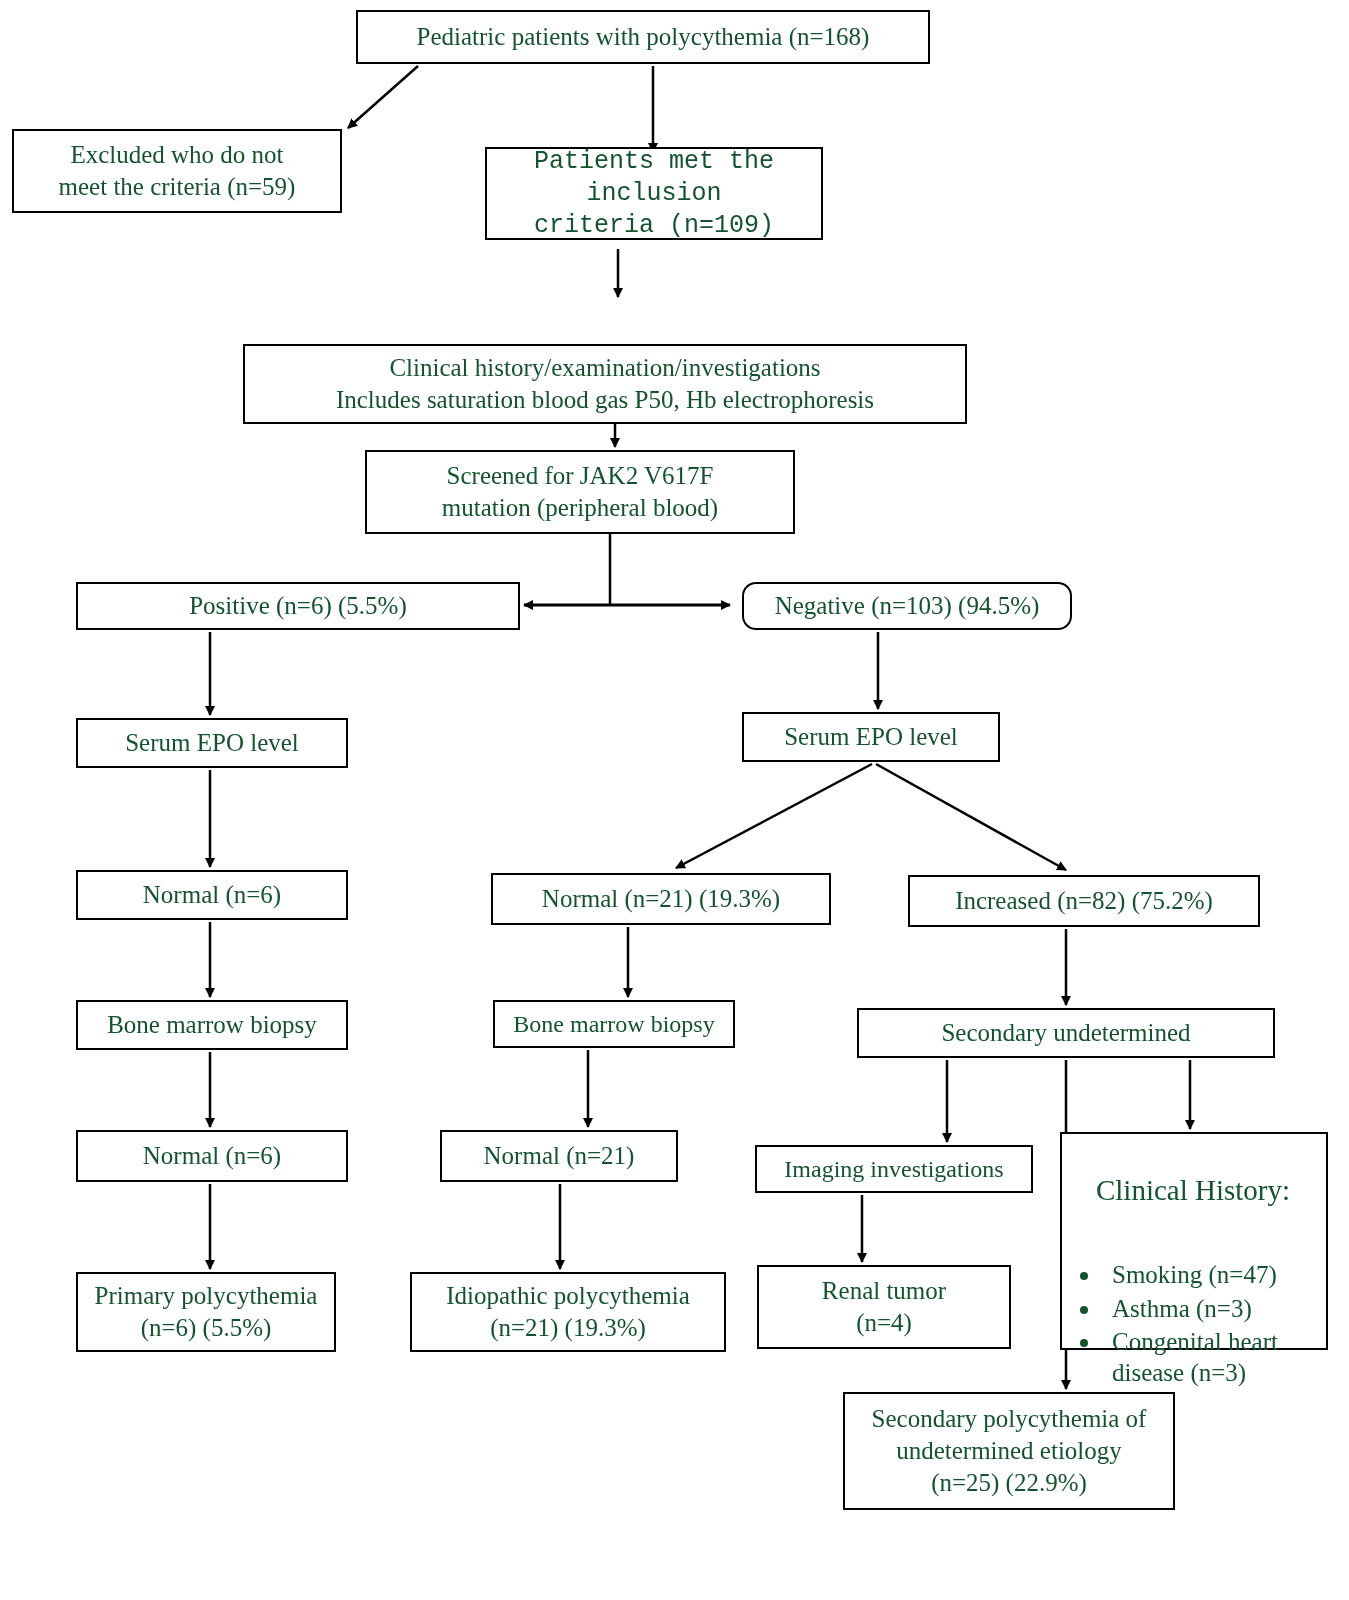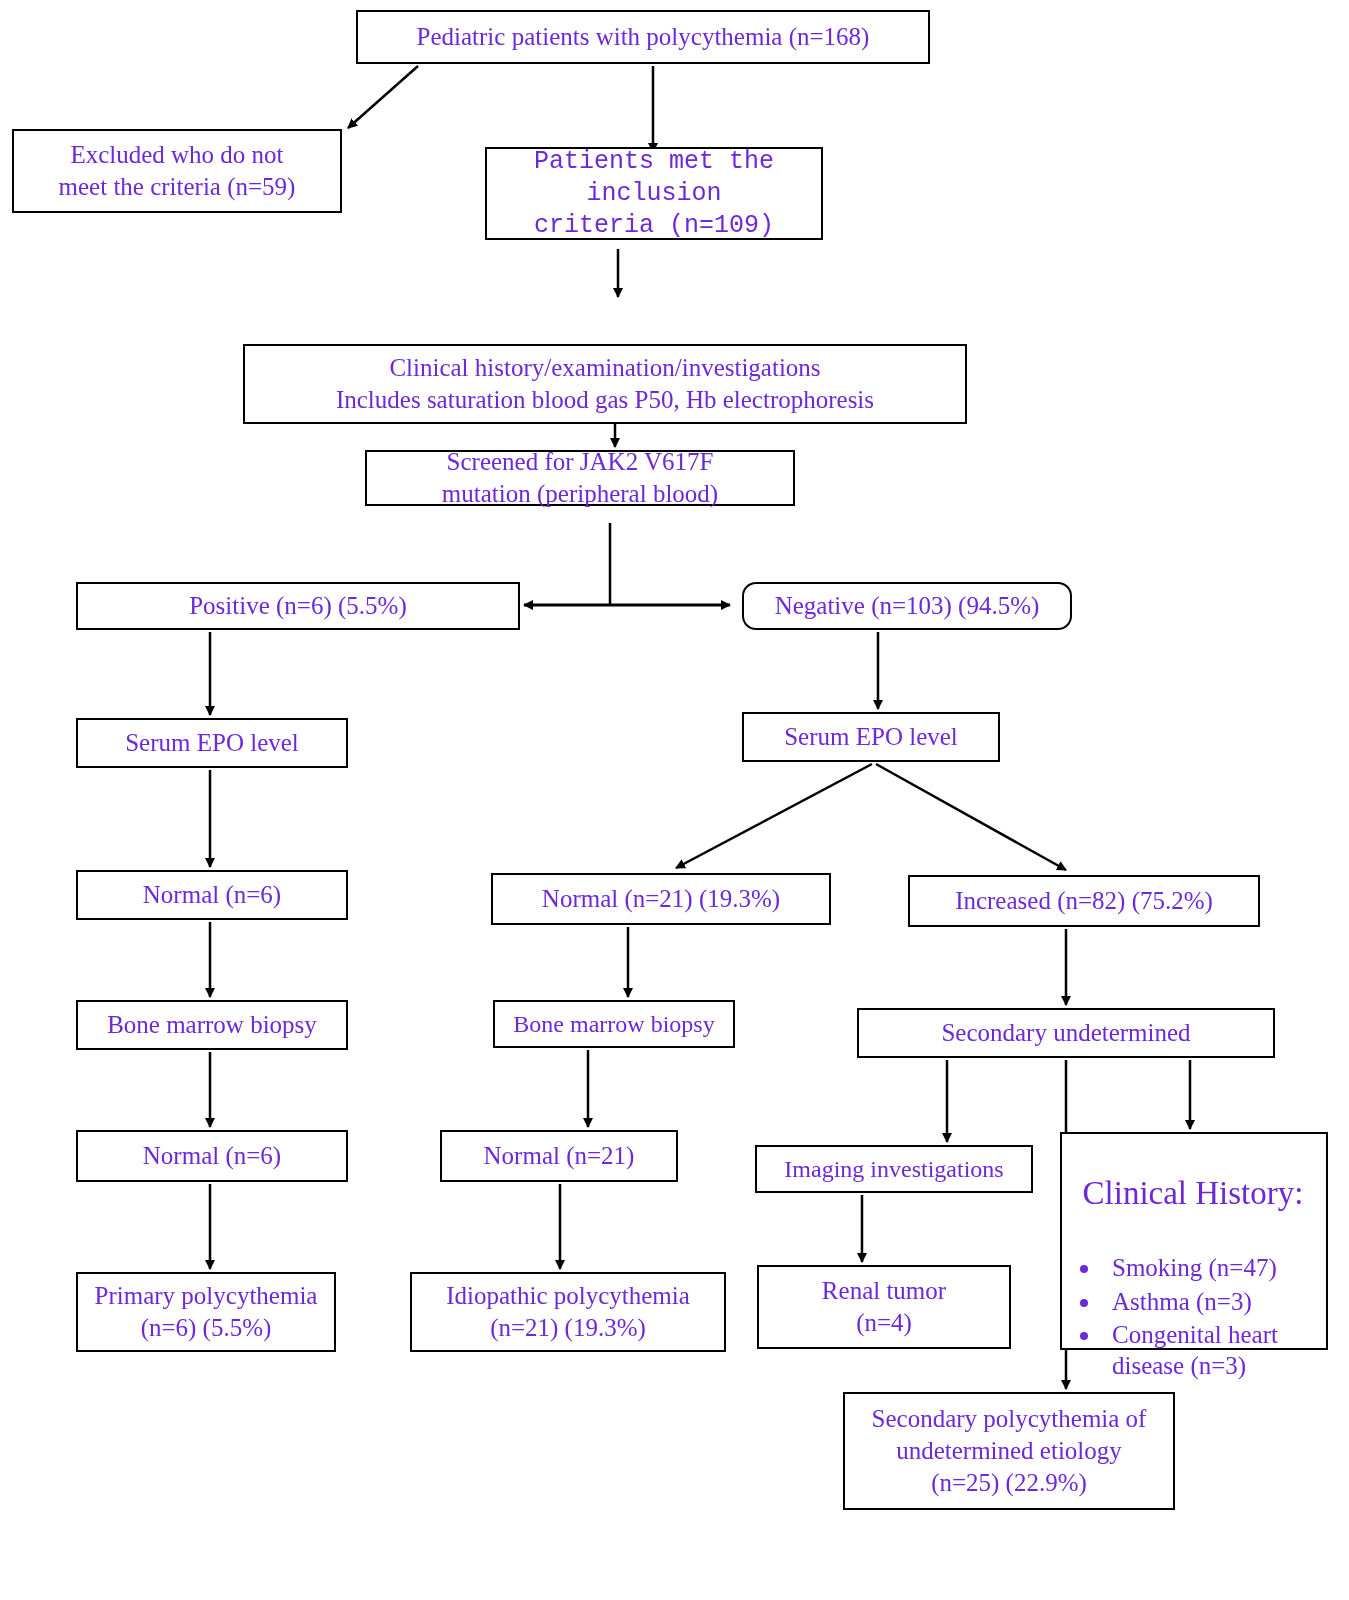--- a/index.html
+++ b/index.html
@@ -6,21 +6,21 @@
     margin: 0;
     padding: 0;
     background: #ffffff;
   }
   #canvas {
     position: relative;
     width: 1349px;
     height: 1600px;
     background: #ffffff;
     font-family: "Liberation Serif", "DejaVu Serif", serif;
-    color: #6d28d9;
+    color: #14532d;
     overflow: hidden;
   }
   .node {
     position: absolute;
     box-sizing: border-box;
     border: 2px solid #000000;
     background: #ffffff;
     display: flex;
     align-items: center;
     justify-content: center;
@@ -36,22 +36,22 @@
 
   
   .node.listnode {
     display: block;
     text-align: left;
     padding: 6px 8px 6px 6px;
   }
   .listnode .lh {
     display: block;
     text-align: center;
-    font-size: 33px;
-    margin-bottom: 6px;
+    font-size: 29px;
+    margin-bottom: 18px;
   }
   .listnode ul {
     margin: 0;
     padding: 0 0 0 34px;
     list-style: disc;
   }
   .listnode li {
     font-size: 25px;
     line-height: 1.22;
     margin: 0 0 2px 0;
@@ -132,21 +132,21 @@
 
   <div class="node" style="left: 12px; top: 129px; width: 330px; height: 84px;">Excluded who do not
 meet the criteria (n=59)</div>
 
   <div class="node" style="left: 485px; top: 147px; width: 338px; height: 93px; font-family: Liberation Mono, monospace;">Patients met the inclusion
 criteria (n=109)</div>
 
   <div class="node" style="left: 243px; top: 300px; width: 724px; height: 80px; margin-top: 44px;">Clinical history/examination/investigations
 Includes saturation blood gas P50, Hb electrophoresis</div>
 
-  <div class="node" style="left: 365px; top: 450px; width: 430px; height: 56px;">Screened for JAK2 V617F
+  <div class="node" style="left: 365px; top: 450px; width: 430px; height: 84px;">Screened for JAK2 V617F
 mutation (peripheral blood)</div>
 
   <div class="node" style="left: 76px; top: 582px; width: 444px; height: 48px;">Positive (n=6) (5.5%)</div>
 
   <div class="node tight" style="left: 742px; top: 582px; width: 330px; height: 48px; border-radius: 14px;">Negative (n=103) (94.5%)</div>
 
   <div class="node" style="left: 76px; top: 718px; width: 272px; height: 50px;">Serum EPO level</div>
 
   <div class="node" style="left: 742px; top: 712px; width: 258px; height: 50px;">Serum EPO level</div>
 

